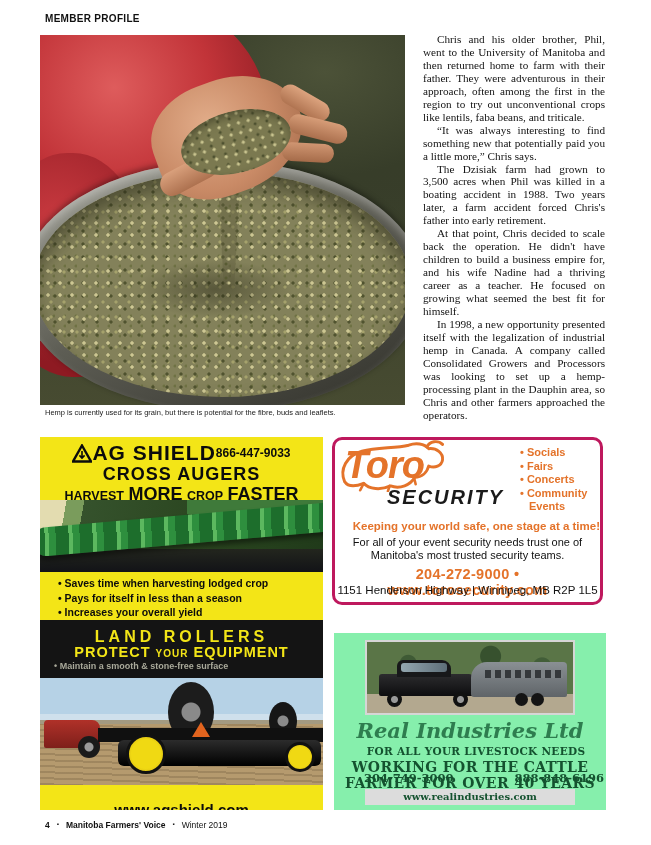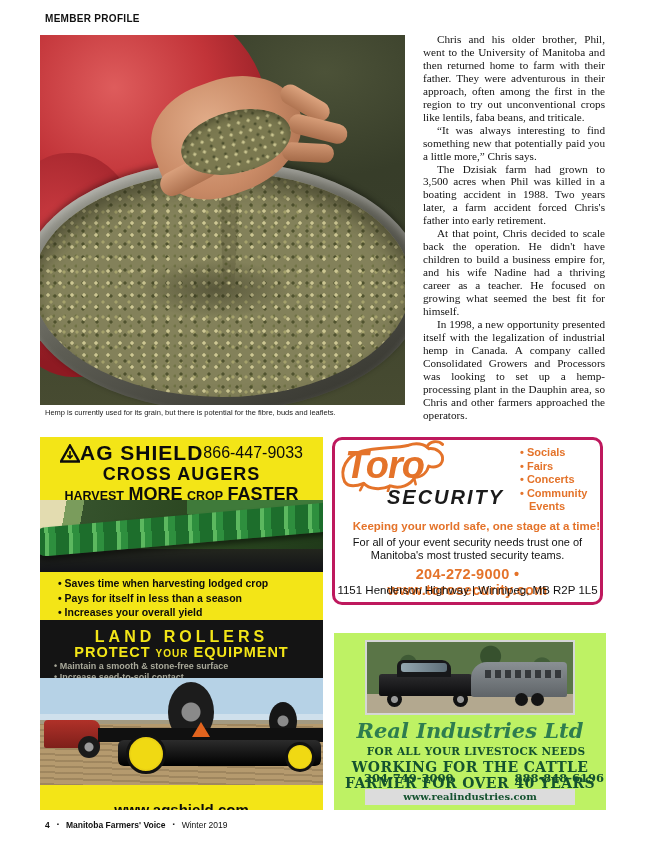--- a/index.html
+++ b/index.html
@@ -74,21 +74,21 @@
   .article { left:423px; top:33px; width:182px; font-family:Liberation Serif, serif;
     font-size:11.2px; line-height:12.95px; text-align:justify; color:#121212; }
   .article p { text-indent:14px; }
 
   
   .ad-ag { left:40px; top:437px; width:283px; height:373px; background:#f3e517; overflow:hidden; color:#0c0c0c; }
   .ad-ag > div { position:absolute; width:100%; }
   .ag-top { top:0; height:63px; text-align:center; padding-top:4px; }
   .ag-row1 { display:flex; justify-content:center; align-items:center; gap:0; }
   .ag-brand { font-size:21px; font-weight:bold; letter-spacing:1px; }
-  .ag-phone { font-size:16px; font-weight:normal; }
+  .ag-phone { font-size:12px; font-weight:bold; }
   .ag-headline { font-size:18px; font-weight:bold; letter-spacing:1px; margin-top:-1px; }
   .ag-tagrow { margin-top:-1px; font-weight:bold; }
   .ag-tag-sm { font-size:12.5px; }
   .ag-tag-lg { font-size:18px; }
   .ag-photo1 { top:63px; height:72px;
     background:linear-gradient(100deg,#e3dcb0 0%,#e3dcb0 9%,#7a9c5c 9%,#7a9c5c 15%,#35522c 15%,#2a451f 60%,#203a1a 100%);
     overflow:hidden; }
   .ag-photo1 .p1-dark { position:absolute; bottom:0; width:100%; height:32%;
     background:linear-gradient(#23261e,#121317); }
   .ag-photo1 .p1-auger { position:absolute; left:-8px; top:15px; width:108%; height:29px; border-radius:14px;
@@ -142,21 +142,21 @@
   .toro-list div { padding-left:9px; text-indent:-9px; }
   .toro-tag { left:0; top:80px; width:100%; text-align:right; color:#e4732a;
     font-weight:bold; font-size:11.5px; }
   .toro-body { left:13px; top:96px; width:239px; text-align:center; font-size:11px;
     line-height:13px; color:#111; }
   .toro-phone { left:0; top:126px; width:100%; text-align:center; color:#e4732a;
     font-weight:bold; font-size:14.5px; letter-spacing:.3px; }
   .toro-addr { left:0; top:144px; width:100%; text-align:center; font-size:11.5px; color:#111; }
 
   
-  .ad-real { left:334px; top:633px; width:272px; height:177px; background:#bef264; overflow:hidden;
+  .ad-real { left:334px; top:633px; width:272px; height:177px; background:#86efac; overflow:hidden;
     font-family:"DejaVu Serif", serif; }
   .ad-real > div { position:absolute; }
   .real-photo { left:31px; top:7px; width:210px; height:75px; border:2px solid #d6d6d6;
     background:
       radial-gradient(circle at 20% 30%, #3f5a35 0 8px, rgba(0,0,0,0) 9px),
       radial-gradient(circle at 60% 20%, #37512e 0 10px, rgba(0,0,0,0) 11px),
       radial-gradient(circle at 85% 35%, #425e38 0 9px, rgba(0,0,0,0) 10px),
       linear-gradient(180deg,#5a7547 0 52px,#b3a88f 52px 100%);
     overflow:hidden; }
   .real-photo div { position:absolute; }
@@ -249,21 +249,20 @@
     </div>
     <div class="ag-black">
       <div class="ag-lr-title">LAND ROLLERS</div>
       <div class="ag-lr-sub">
         <span>PROTECT</span>
         <span class="yr">YOUR</span>
         <span>EQUIPMENT</span>
       </div>
       <div class="ag-lr-bullets">
         <div>• Maintain a smooth &amp; stone-free surface</div>
-        <div>• Increase seed-to-soil contact</div>
       </div>
     </div>
     <div class="ag-photo2">
       <div class="p2-tex"></div>
       <div class="p2-tractor"></div>
       <div class="p2-twheel"></div>
       <div class="p2-tire1"></div>
       <div class="p2-tire2"></div>
       <div class="p2-frame"></div>
       <div class="p2-roller"></div>

